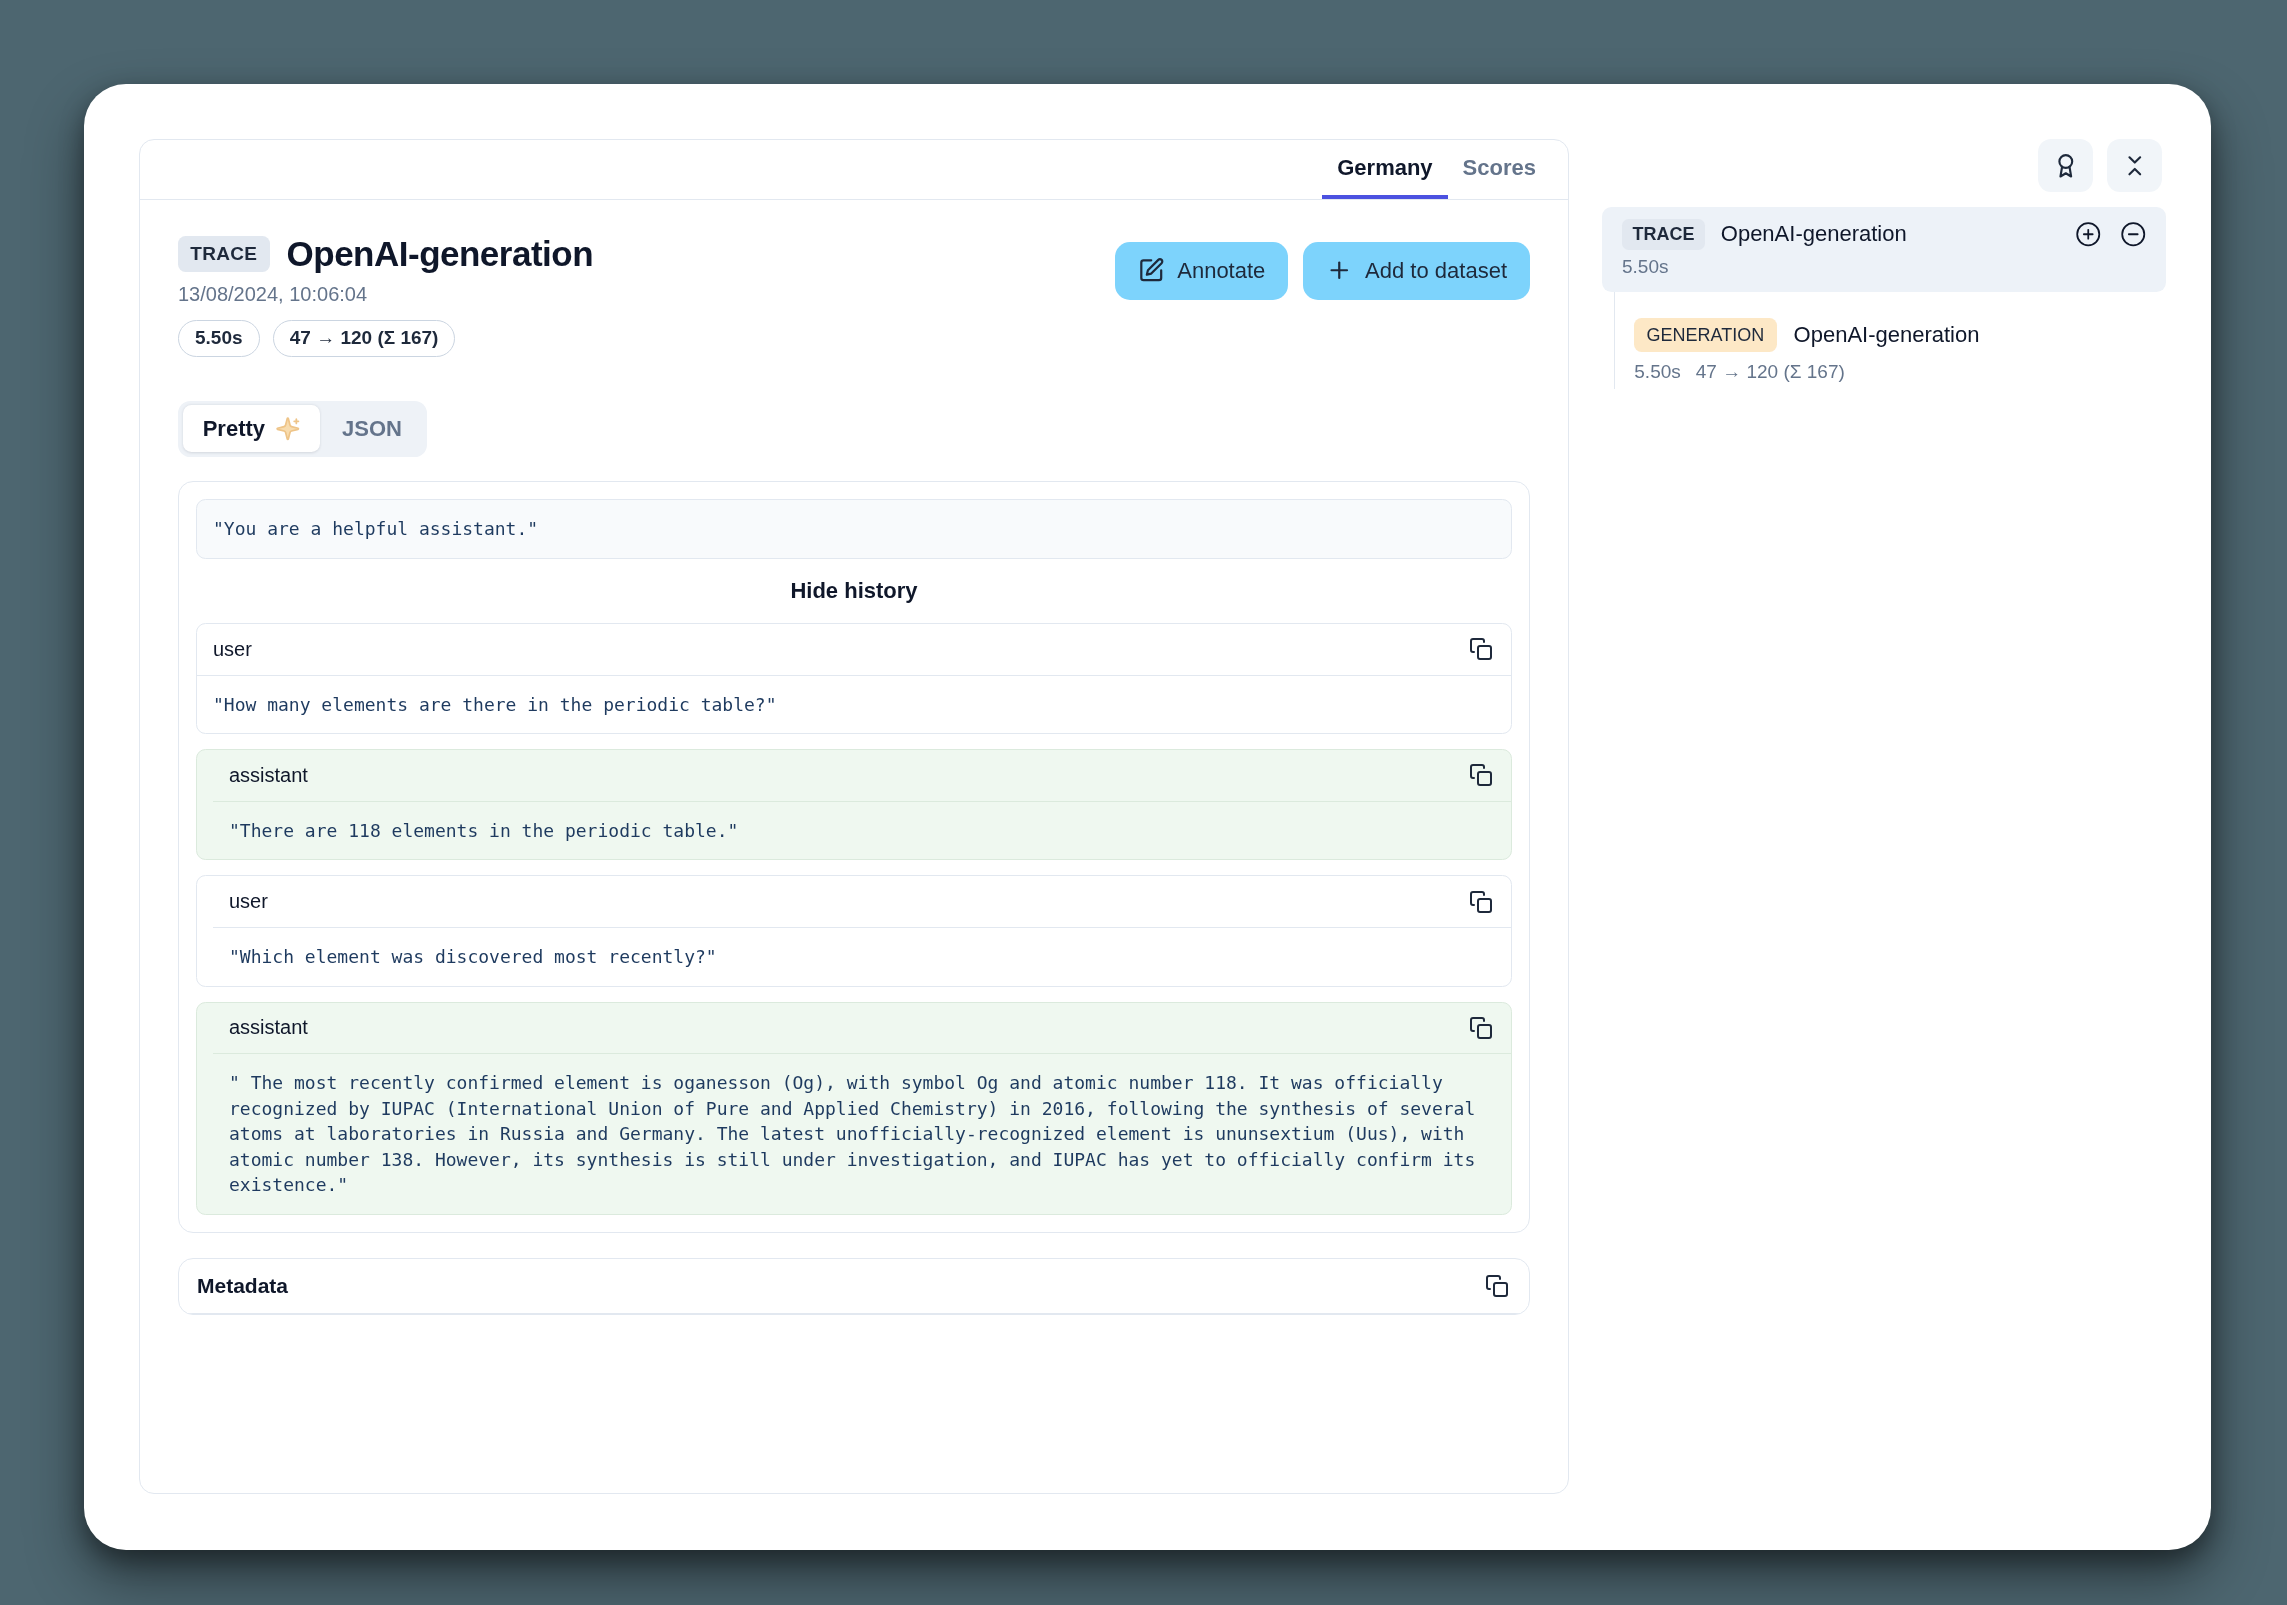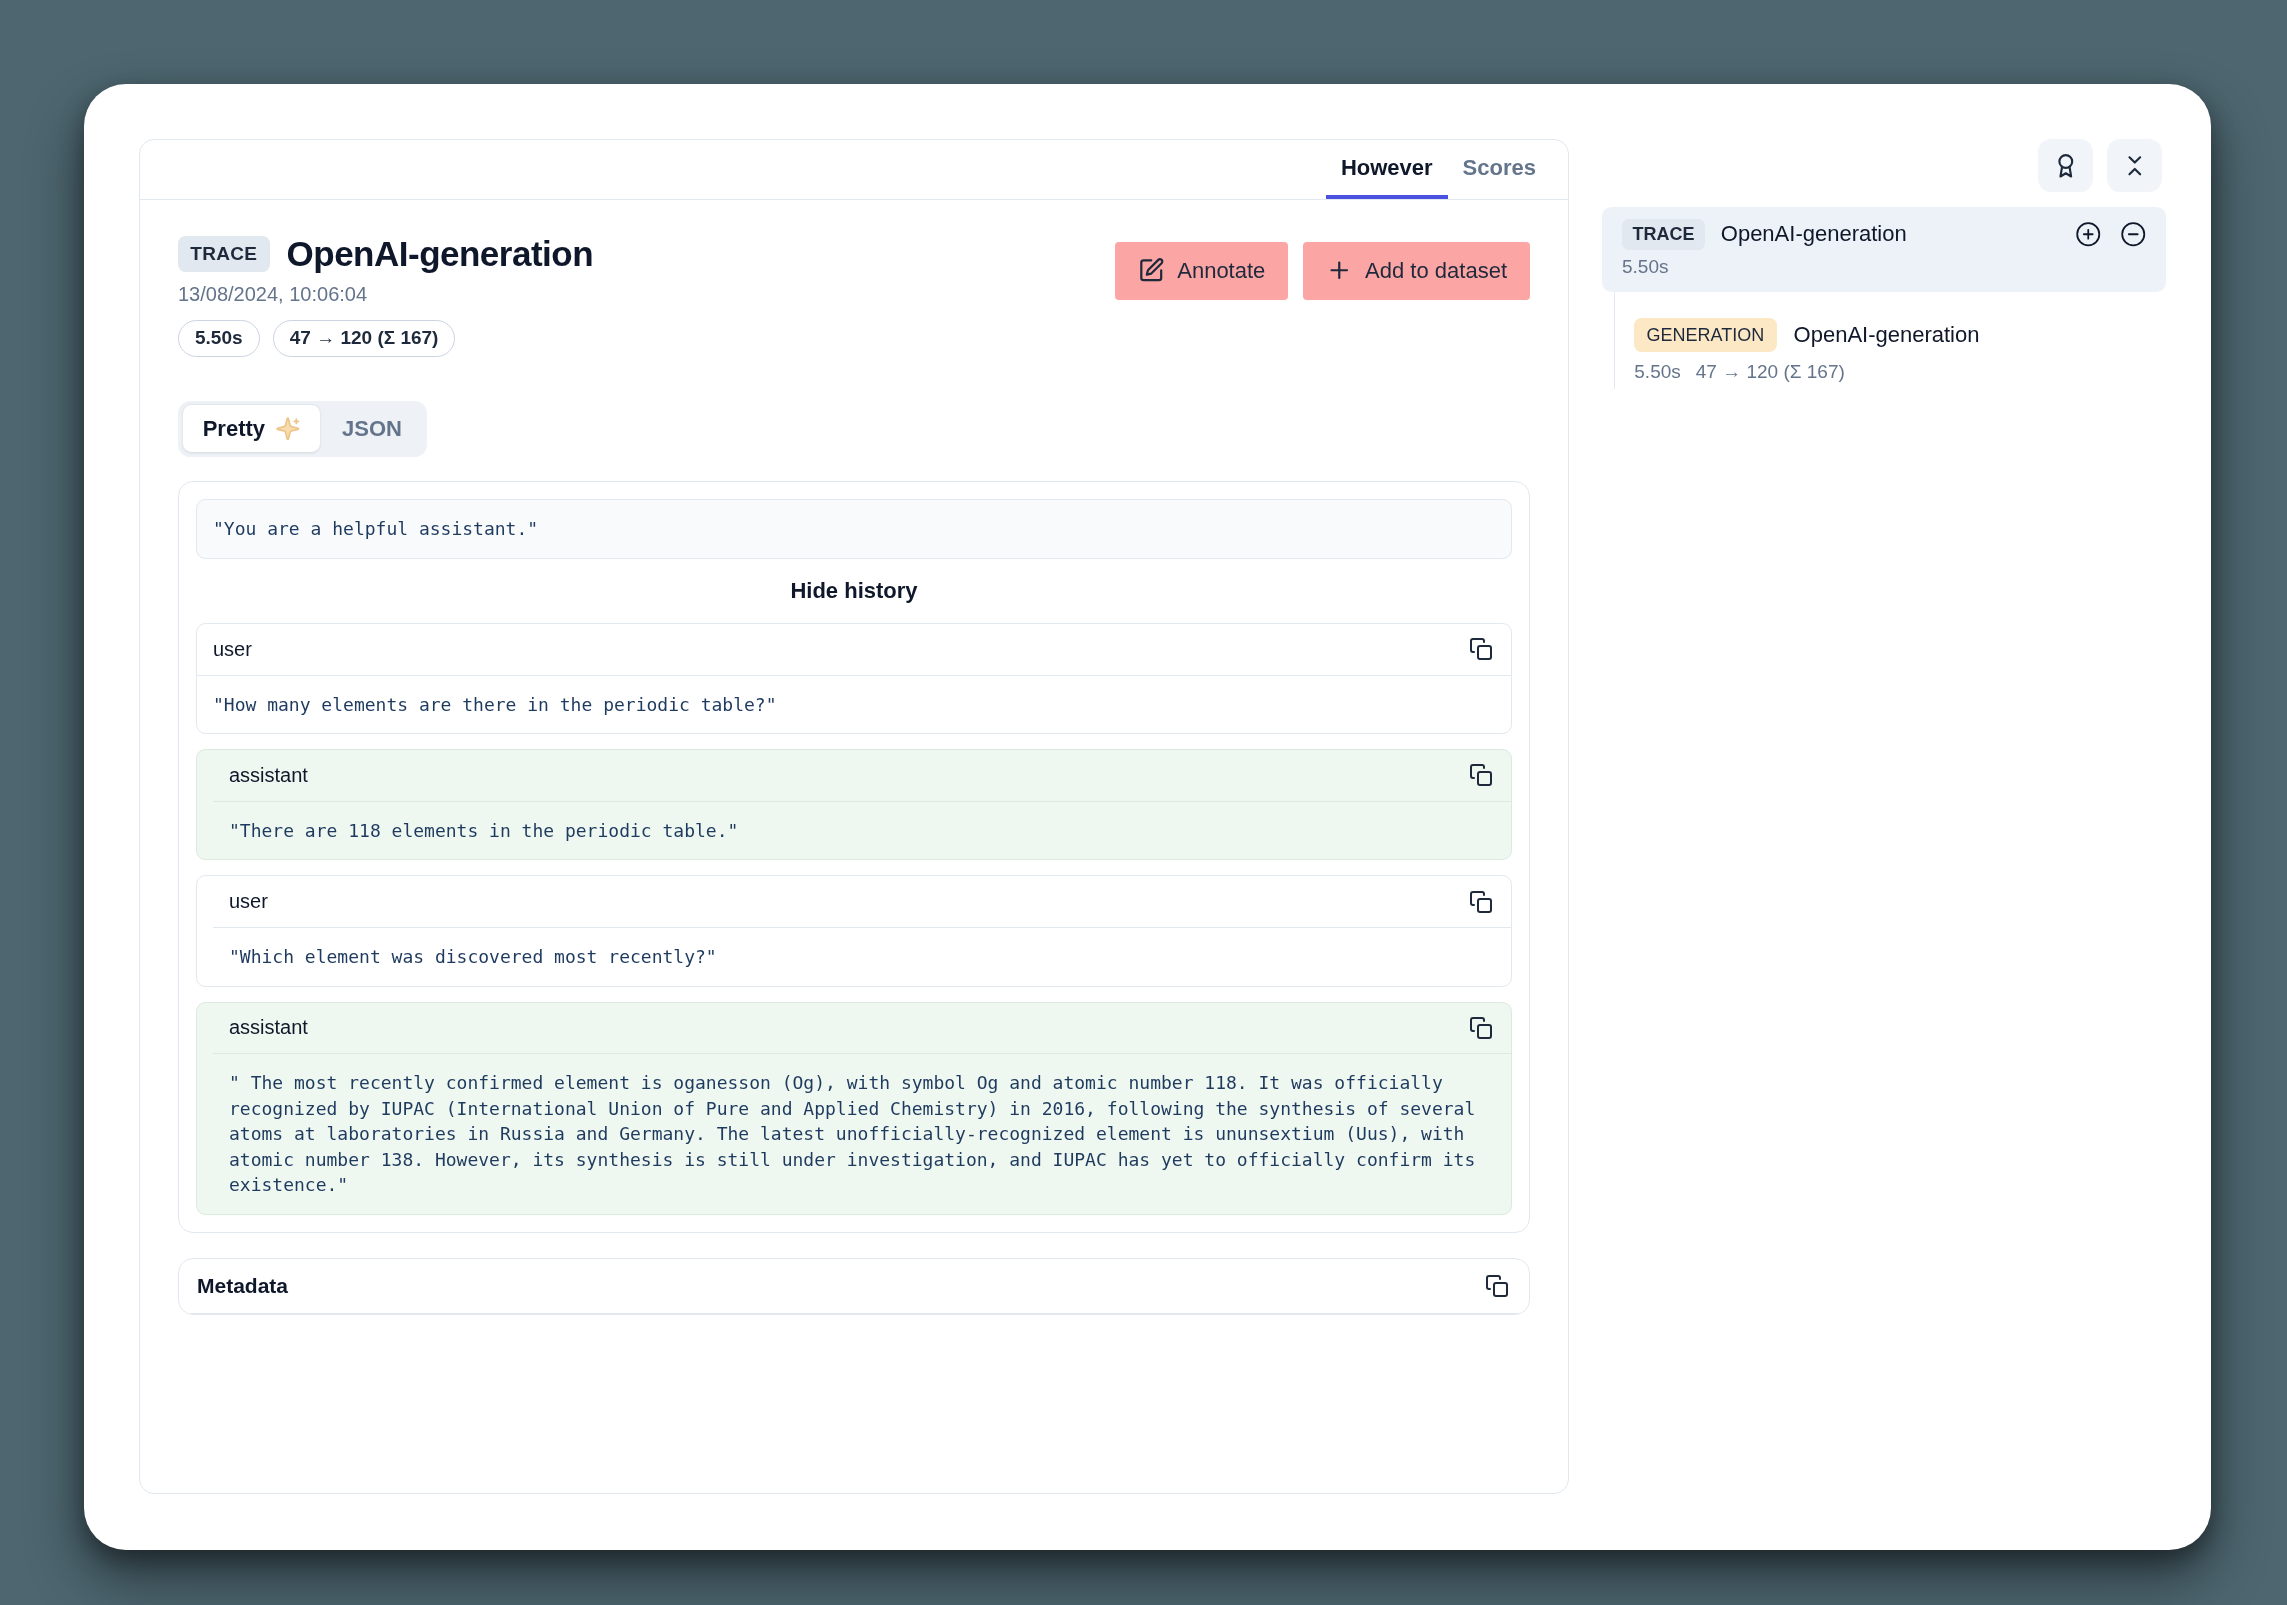--- a/index.html
+++ b/index.html
@@ -46,21 +46,21 @@
   .timestamp { margin-top:8.5px; font-size:20px; color:#64748b; }
   .pills { margin-top:14px; display:flex; gap:13.2px; }
   .pill {
     border:1.4px solid #cbd5e1; border-radius:945px; background:#fff;
     font-size:19px; font-weight:600; color:#1e293b;
     padding:6.6px 16px; display:inline-flex; align-items:center;
   }
   .actions { display:flex; gap:15px; margin-top:7.6px; }
   .btn {
     display:inline-flex; align-items:center; gap:12.3px;
-    background:#fca5a5; border:none; border-radius:4px; cursor:pointer;
+    background:#7dd3fc; border:none; border-radius:15px; cursor:pointer;
     font-family:inherit; font-size:22px; font-weight:500; color:#1e293b;
     padding:0 23px; height:58px;
   }
   .btn svg { width:26.5px; height:26.5px; stroke:#1e293b; }
 
   .view-toggle {
     margin-top:44px; display:inline-flex; align-items:center;
     background:#eef2f7; border-radius:12.3px; padding:4.7px; gap:1.9px;
   }
   .seg {
@@ -151,21 +151,21 @@
   .sparkles-icon svg { stroke:#f0c械; }
 </style>
 </head>
 <body>
 
 <div class="card">
 
   <section class="main-panel">
 
     <div class="panel-header">
-      <div class="tab active">However</div>
+      <div class="tab active">Germany</div>
       <div class="tab">Scores</div>
     </div>
 
     <div class="panel-body">
 
       <div class="title-row">
         <div class="title-left">
           <div class="badge-title-line">
             <span class="trace-badge">TRACE</span>
             <h1 class="page-title">OpenAI-generation</h1>

